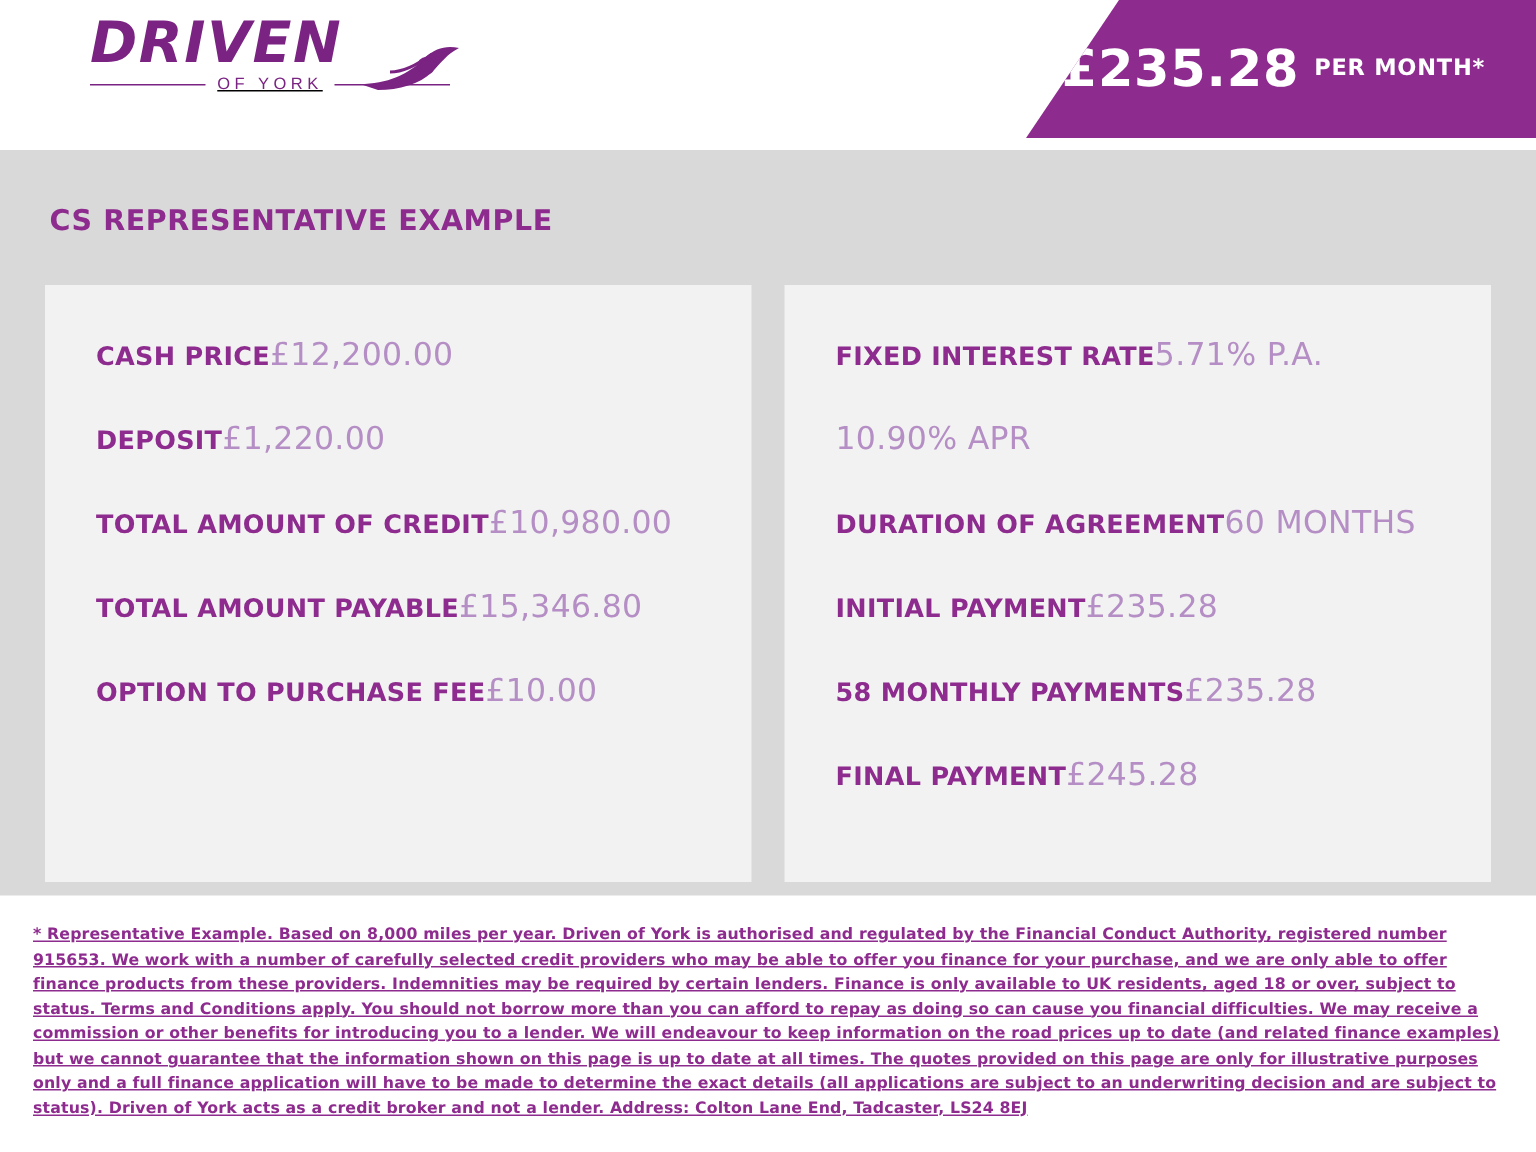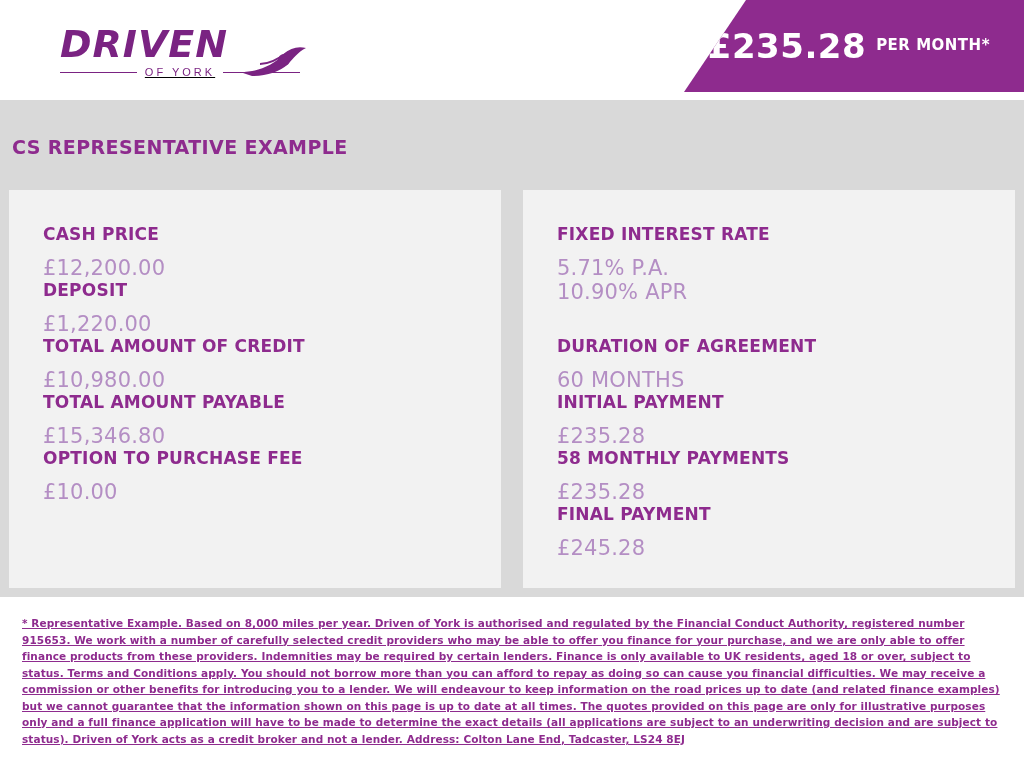--- a/index.html
+++ b/index.html
@@ -20,21 +20,21 @@
   
   .header {
     position: relative;
     height: 100px;
     background: #ffffff;
     overflow: hidden;
   }
   .logo-wrap {
     position: absolute;
     left: 60px;
-    top: 24px;
+    top: 8px;
     width: 240px;
     height: 58px;
   }
   .logo-word {
     font-family: "DejaVu Sans", sans-serif;
     font-weight: bold;
     font-style: italic;
     font-size: 38px;
     letter-spacing: 1px;
     color: #7a2382;
@@ -95,21 +95,21 @@
     color: #ffffff;
     letter-spacing: 0.5px;
     padding-bottom: 3px;
   }
 
   
   .body-area {
     position: relative;
     background: #d9d9d9;
     height: 497px;
-    padding: 0 9px;
+    padding: 0 30px;
   }
   .section-title {
     font-family: "DejaVu Sans", sans-serif;
     font-weight: bold;
     font-size: 19px;
     letter-spacing: 0.4px;
     color: #8e2b8e;
     padding: 36px 0 0 3px;
   }
   .panels {
@@ -118,23 +118,22 @@
     margin-top: 32px;
   }
   .panel {
     flex: 1;
     background: #f2f2f2;
     padding: 34px 34px 28px 34px;
   }
   .row {
     display: flex;
     align-items: baseline;
-    justify-content: space-between;
+    justify-content: flex-start;
     height: 56px;
-    flex-direction: column;
   }
   .row-label {
     font-family: "DejaVu Sans", sans-serif;
     font-weight: bold;
     font-size: 17px;
     color: #8e2b8e;
     letter-spacing: 0.2px;
   }
   .row-value {
     font-family: "DejaVu Sans", sans-serif;

